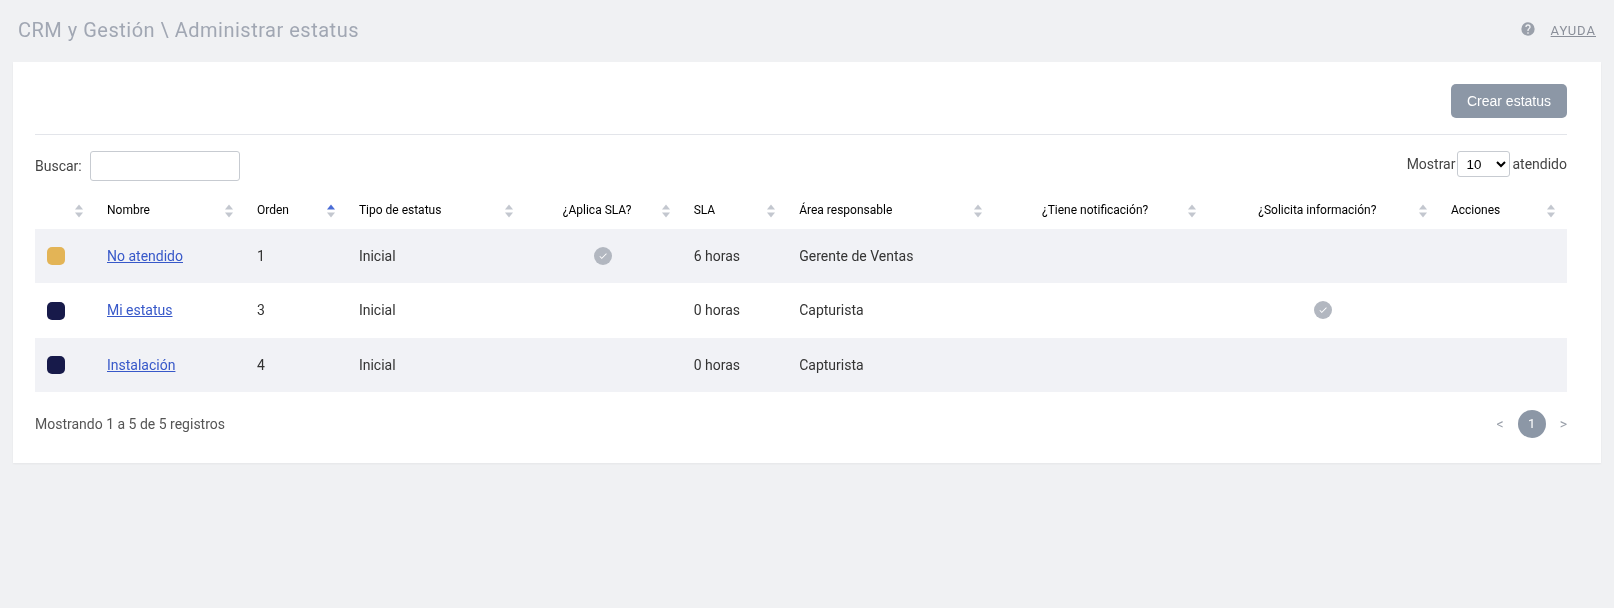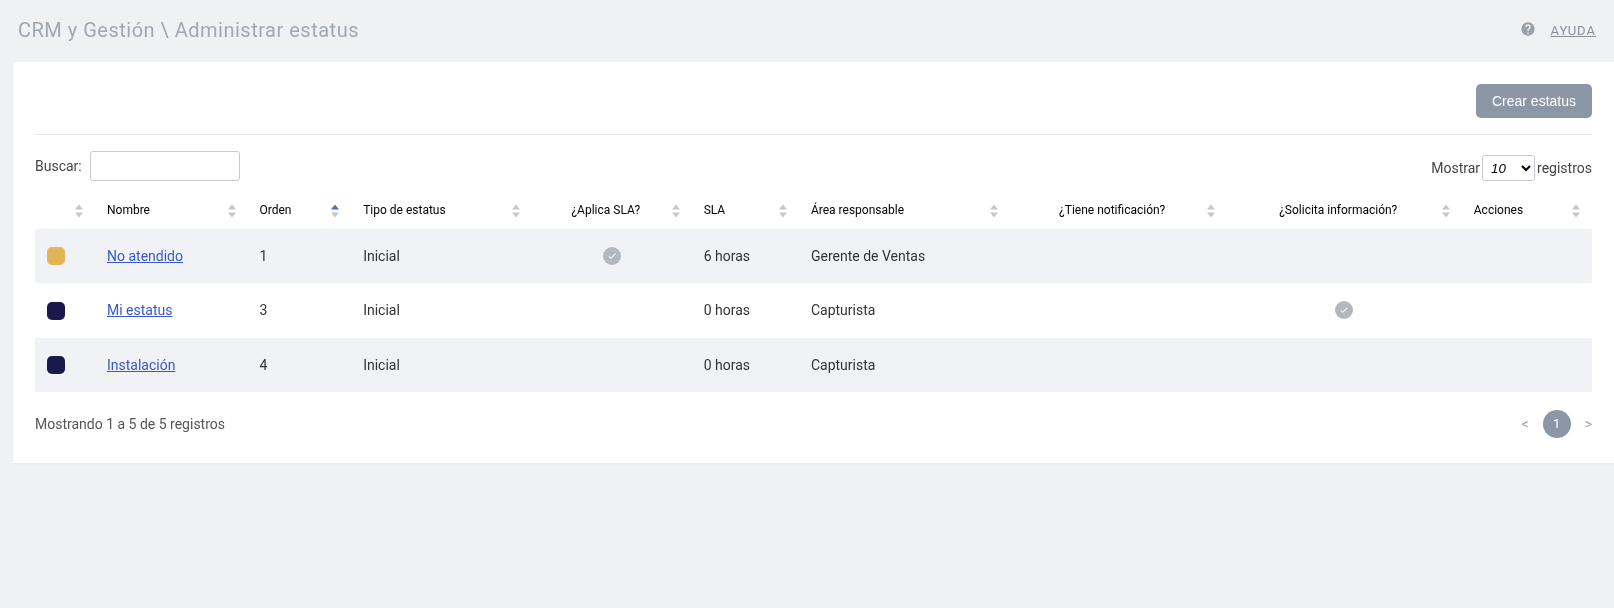--- a/index.html
+++ b/index.html
@@ -27,23 +27,23 @@
   gap: 15px;
   color: #8a8f99;
   text-decoration: underline;
   font-size: 13px;
   cursor: pointer;
   letter-spacing: 1px;
 }
 .help-link svg { width: 16px; height: 16px; fill: #9aa0aa; }
 .panel {
   background: #fff;
-  margin: 10px 0 18px 13px;
+  margin: 10px 13px 18px 13px;
   border-radius: 0;
-  padding: 22px 22px 25px 22px;
+  padding: 22px 34px 25px 22px;
   box-shadow: 0 1px 2px rgba(0,0,0,0.05);
 }
 .panel-top {
   display: flex;
   justify-content: flex-end;
   padding-bottom: 16px;
   border-bottom: 1px solid #e3e5ea;
   margin-bottom: 16px;
 }
 .btn-primary {
@@ -51,40 +51,39 @@
   color: #fff;
   border: none;
   padding: 9px 16px;
   border-radius: 5px;
   font-size: 14px;
   cursor: pointer;
 }
 .controls {
   display: flex;
   justify-content: space-between;
-  align-items: flex-end;
+  align-items: flex-start;
   margin-bottom: 12px;
   color: #444;
 }
 .controls-left { display: flex; align-items: center; gap: 8px; }
 .controls-right { display: flex; align-items: center; gap: 2px; }
 .search-input {
   border: 1px solid #c7cbd1;
   border-radius: 3px;
   height: 30px;
   width: 150px;
   padding: 0 6px;
 }
 .length-select {
   border: 1px solid #c7cbd1;
   border-radius: 3px;
   height: 26px;
   padding: 0 4px;
   background: #fff;
-  font-style: italic;
 }
 table { width: 100%; border-collapse: collapse; }
 th {
   text-align: left;
   font-weight: 400;
   font-size: 12px;
   padding: 10px 12px;
   color: #000000;
   position: relative;
   cursor: pointer;
@@ -178,21 +177,21 @@
   </div>
 
   <div class="controls">
     <div class="controls-left">
       <span>Buscar:</span>
       <input type="text" class="search-input" value="" style="">
     </div>
     <div class="controls-right">
       <span>Mostrar</span>
       <select class="length-select" id="length-select"><option value="10">10</option><option value="25">25</option><option value="50">50</option><option value="100">100</option></select>
-      <span>registros</span>
+      <span>atendido</span>
     </div>
   </div>
 
   <table>
     <thead>
       <tr>
         <th class="col-color">
           <span class="sort-icons">
             <svg viewBox="0 0 10 6">
                 <path d="M5 0 10 6H0Z"></path>

